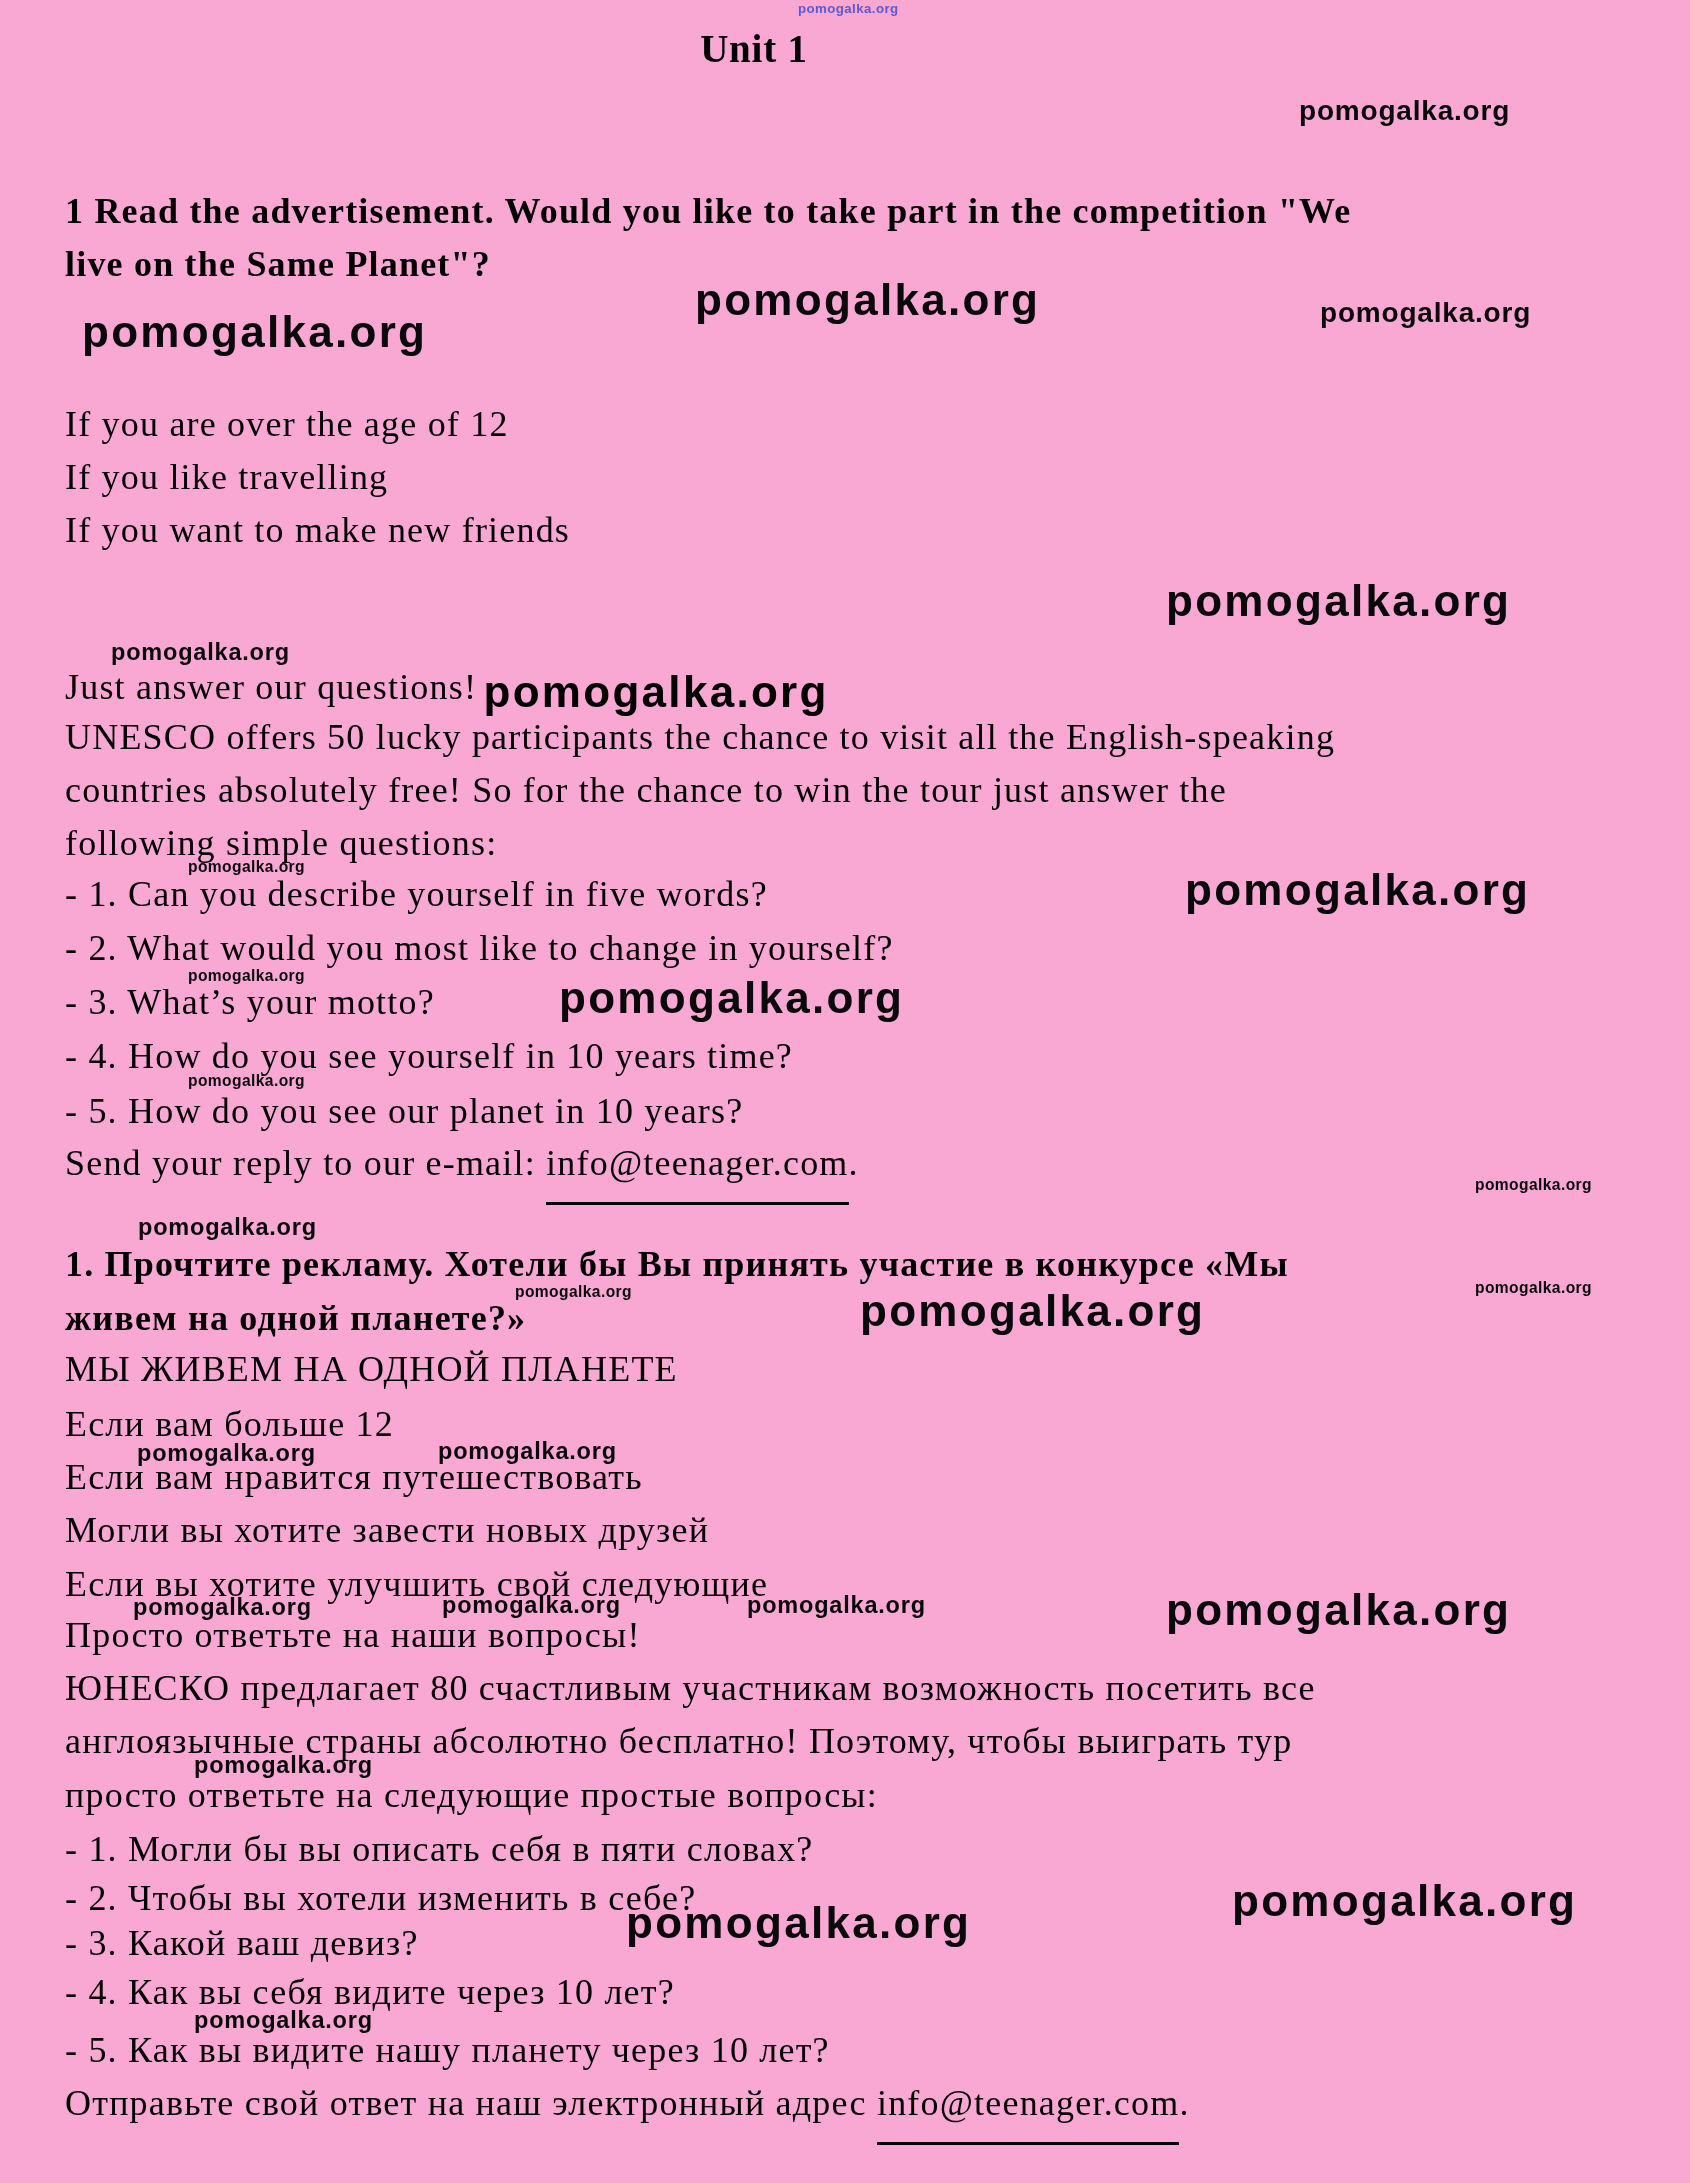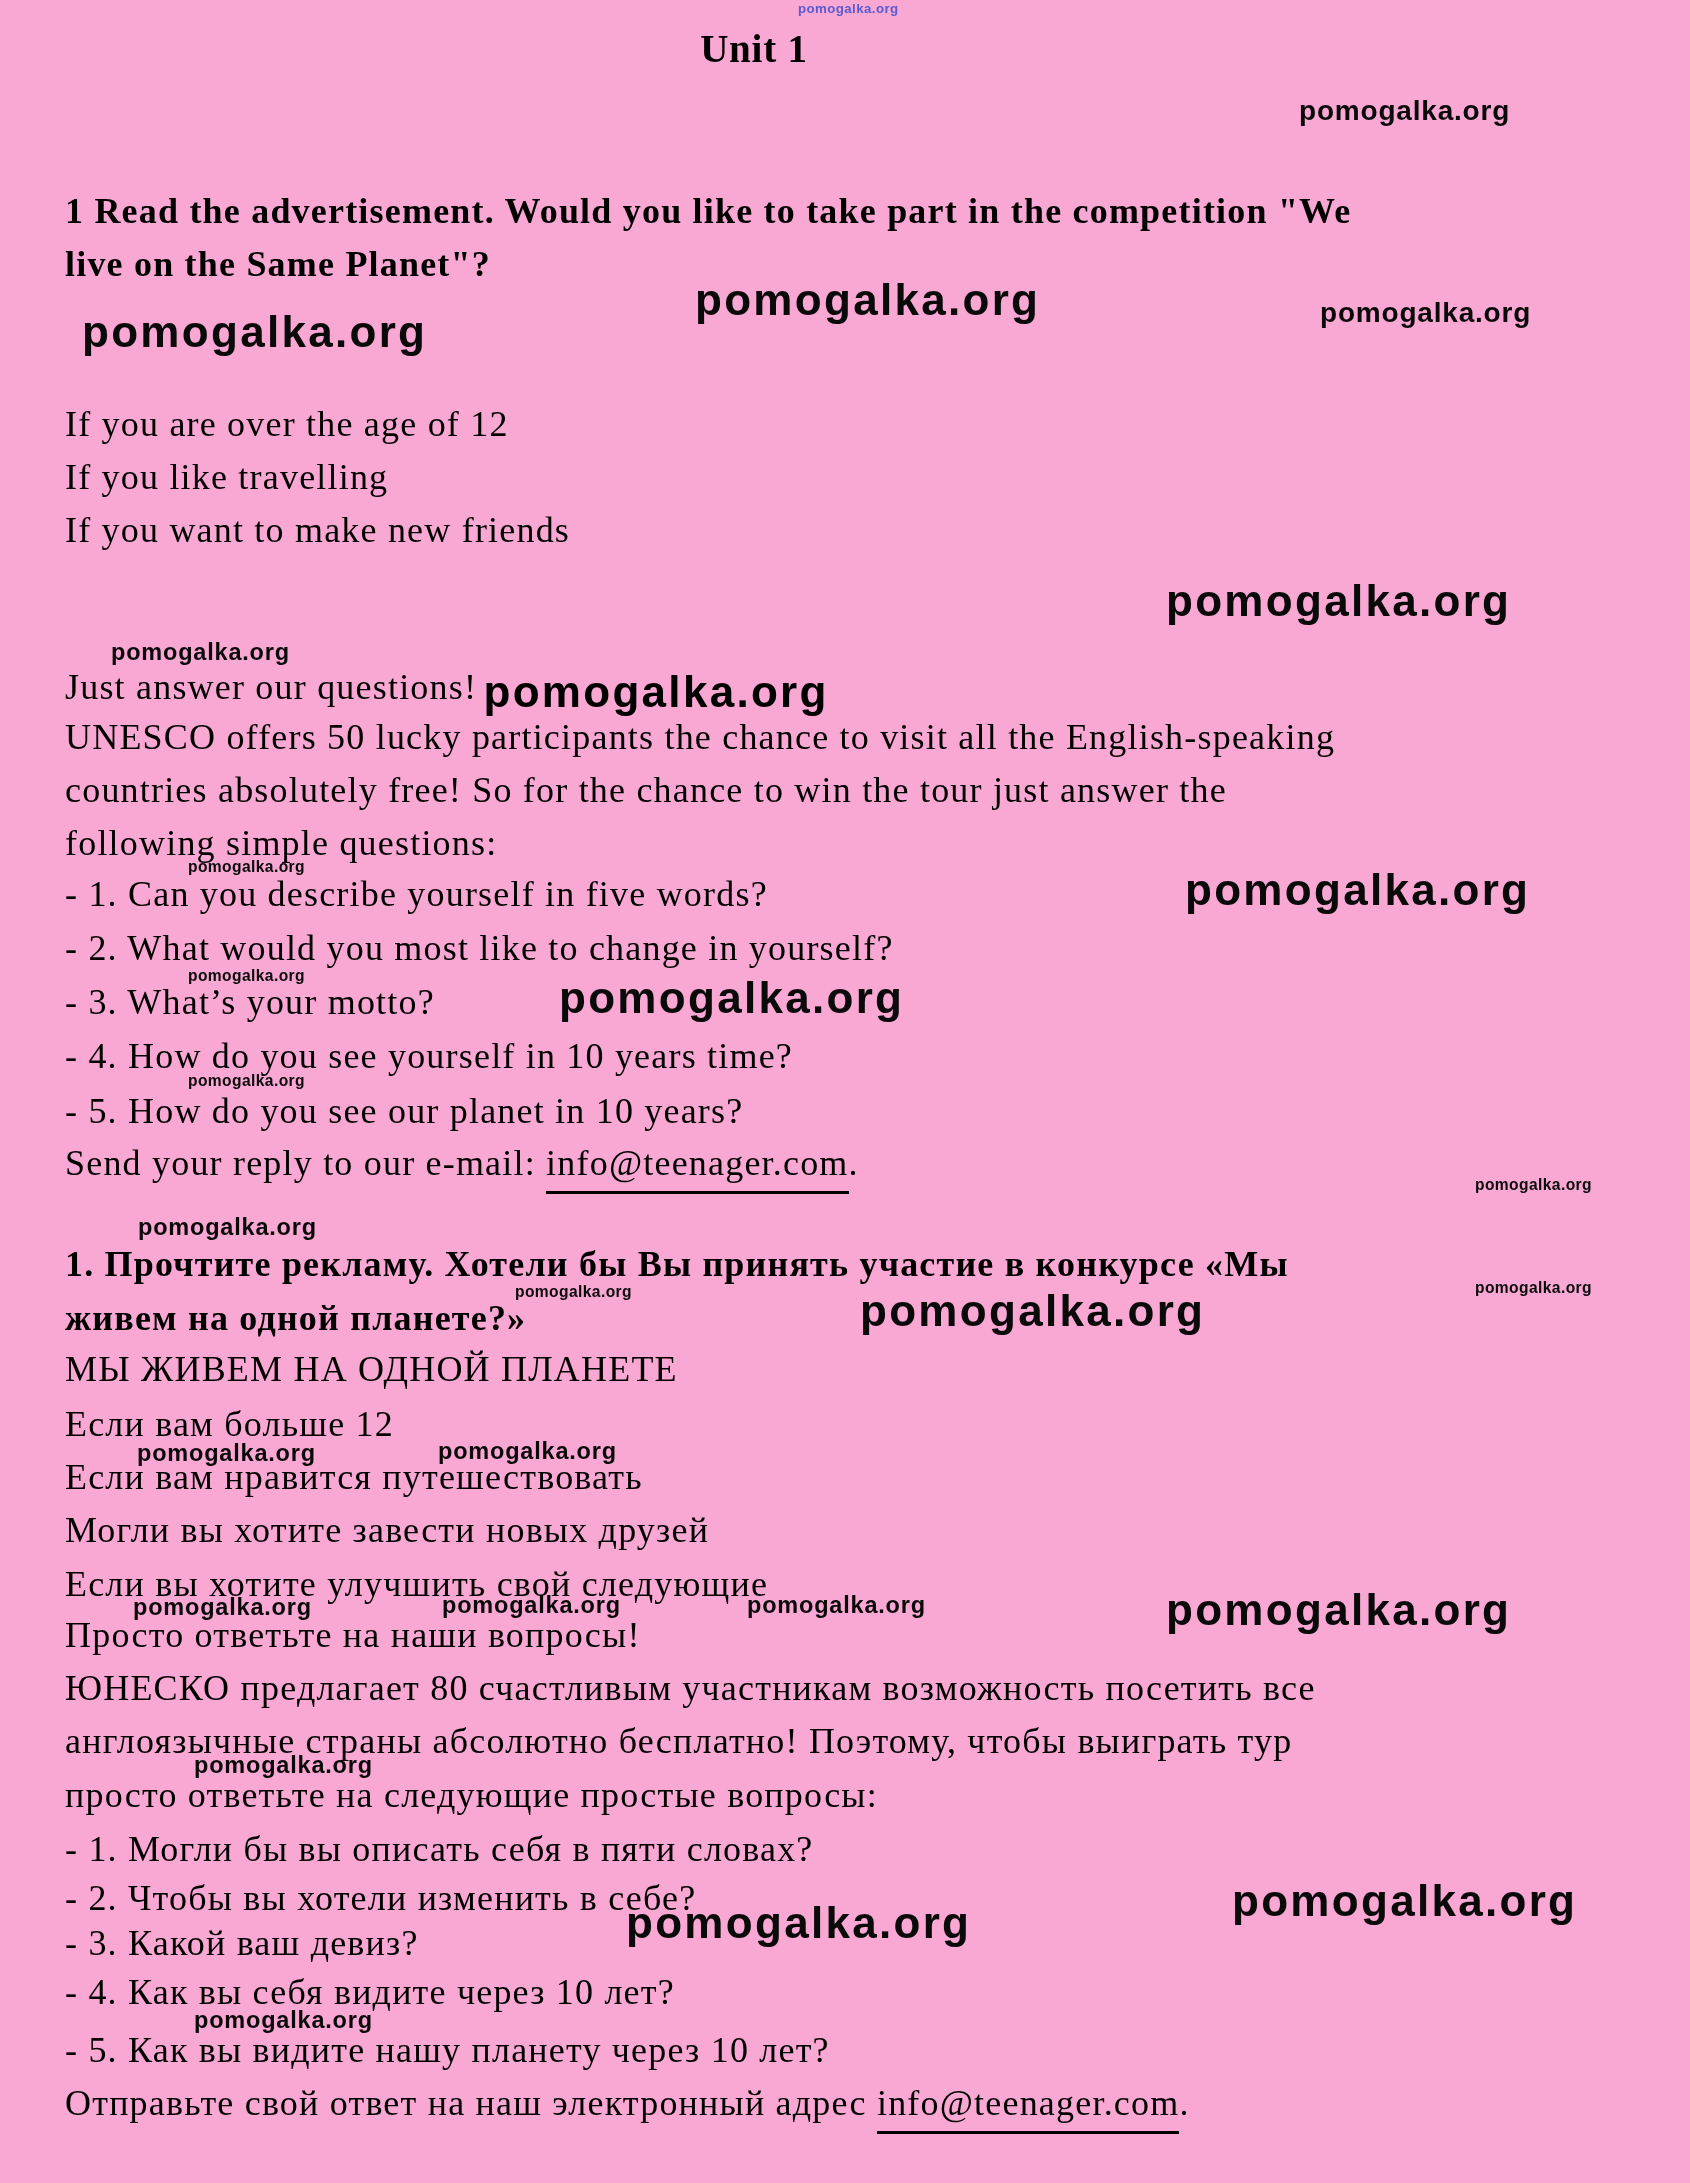--- a/index.html
+++ b/index.html
@@ -43,21 +43,21 @@
     display:inline-block;
     font-family:"Liberation Sans", sans-serif;
     font-weight:bold;
     font-size:44px;
     letter-spacing:2.3px;
     vertical-align:-7.8px;
     margin-left:6.3px;
   }
   .email {
     border-bottom:3.1px solid #000;
-    padding-bottom:8px;
+    padding-bottom:19px;
     cursor:pointer;
   }
 </style>
 </head>
 <body>
 
 <div class="page">
 
   <span class="wm wm-blue" style="left:798px; top:1.6px;">pomogalka.org</span>
   <span class="wm wm-md" style="left:1299px; top:97px;">pomogalka.org</span>

